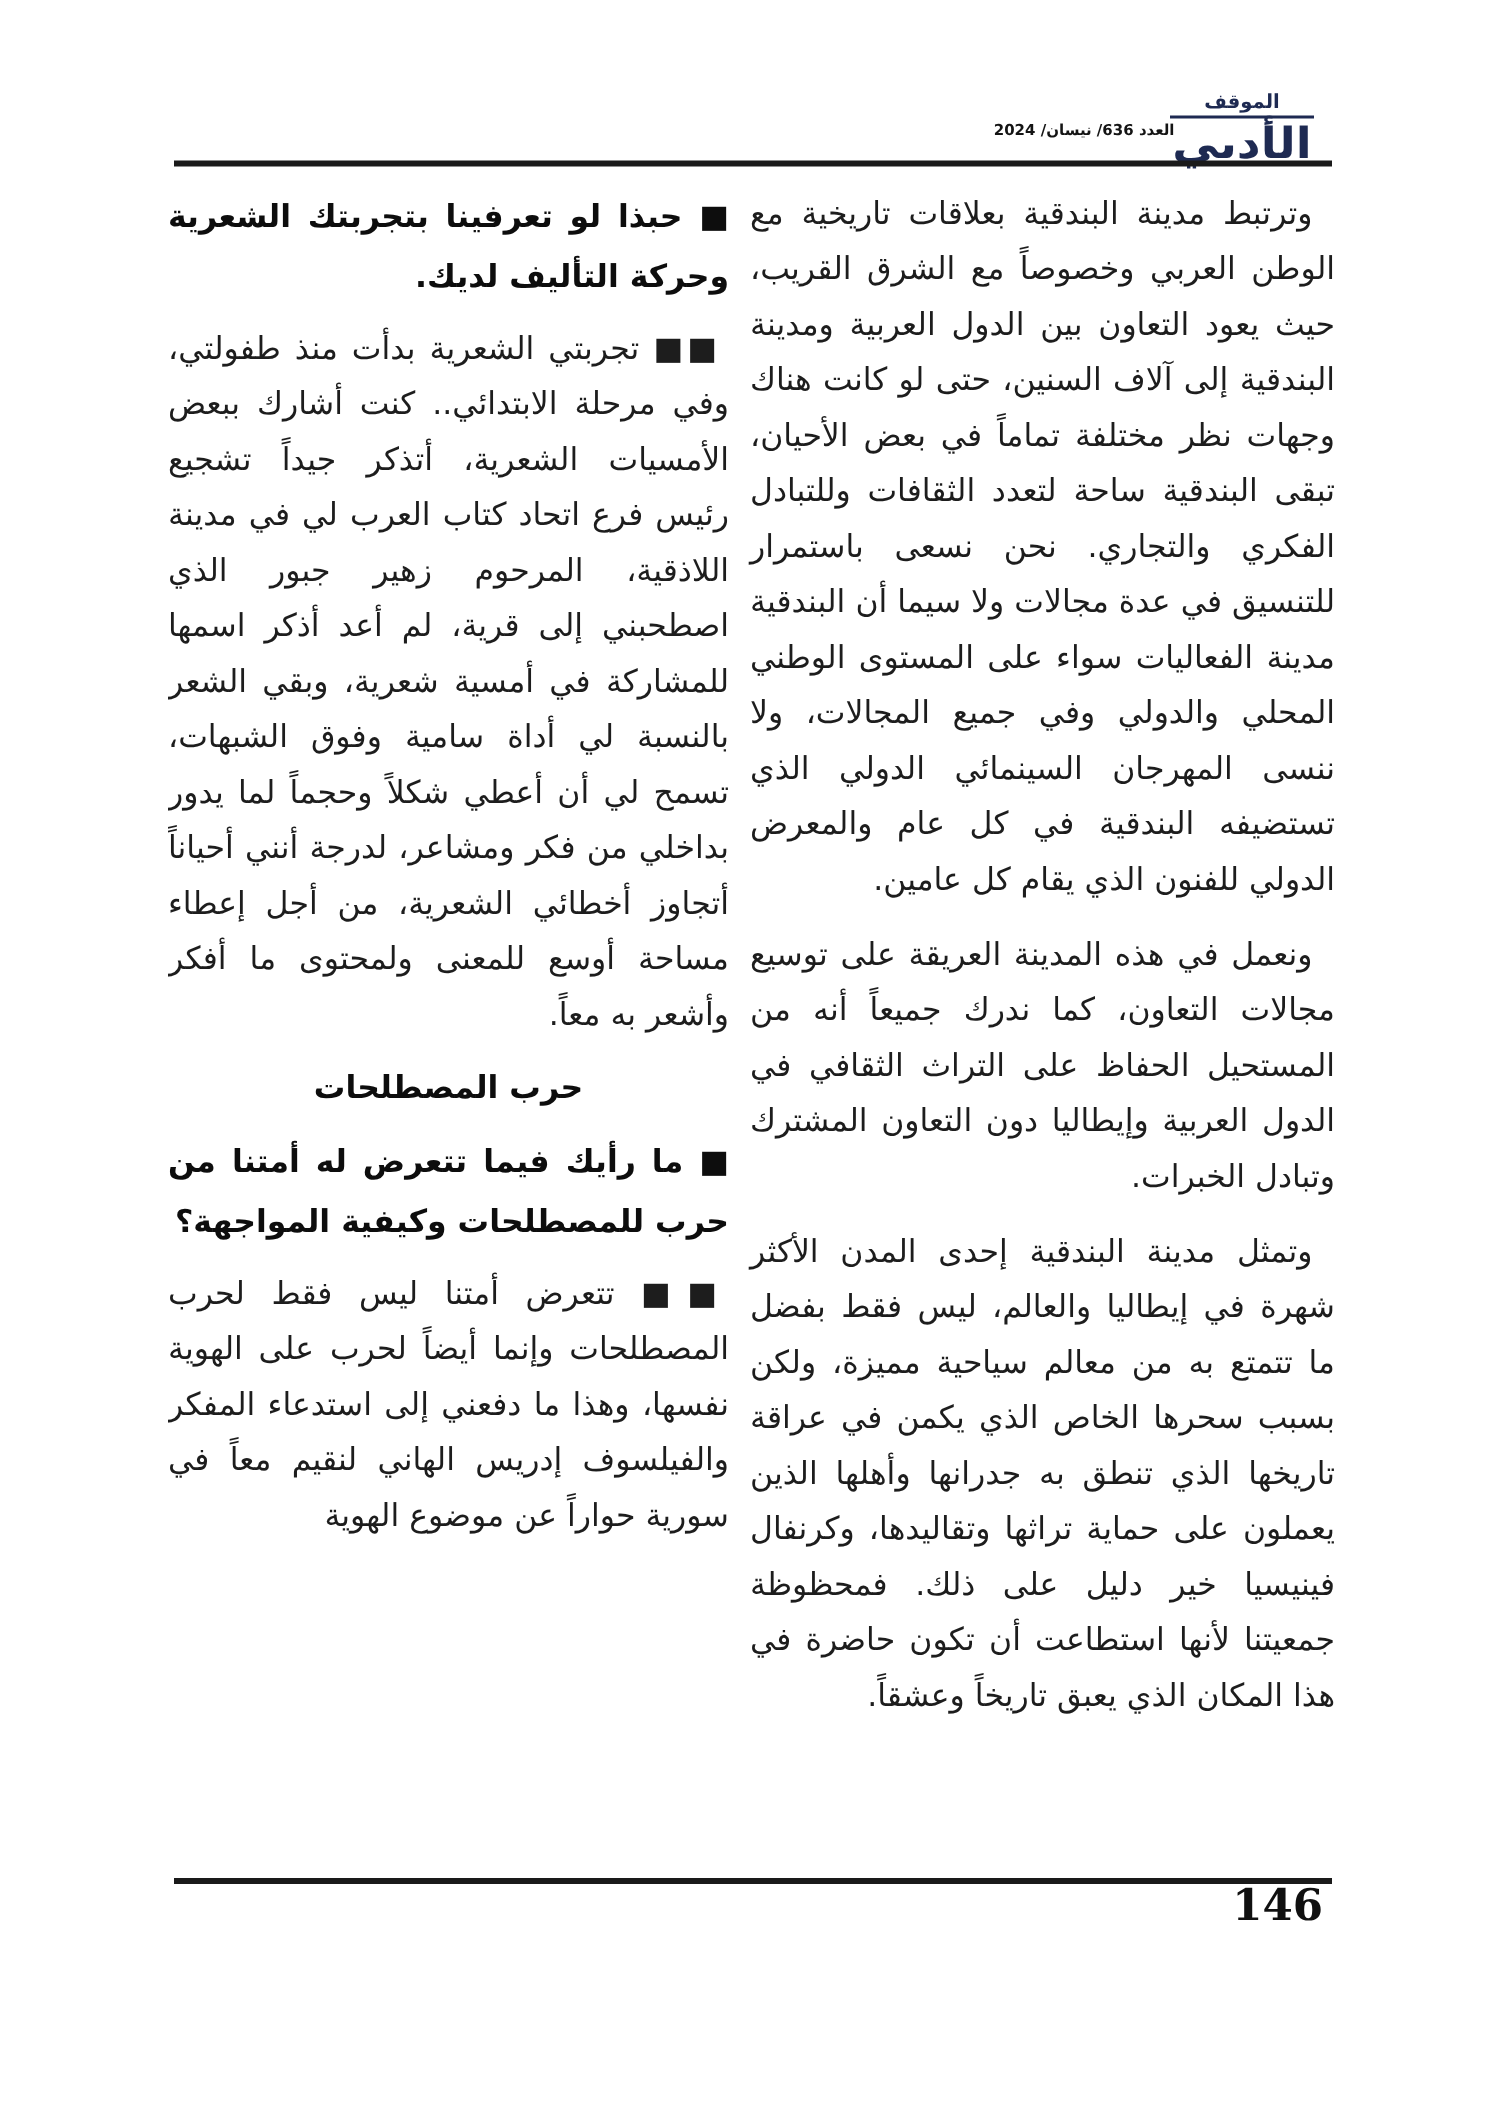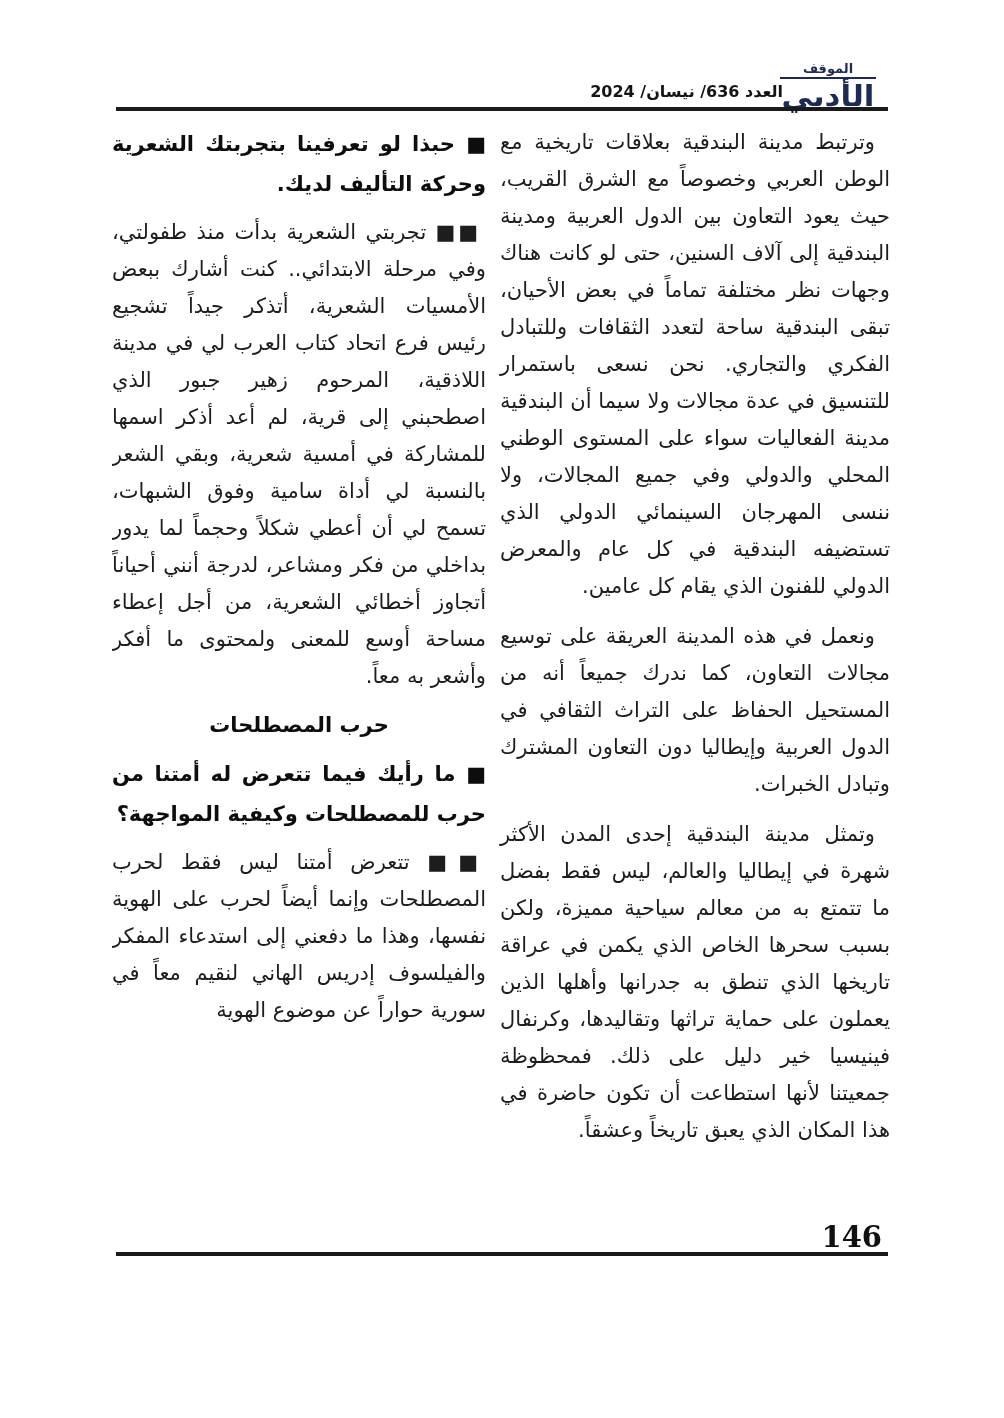--- a/index.html
+++ b/index.html
@@ -16,21 +16,21 @@
     overflow: hidden;
     margin: 0 auto;
   }
 
   
   .issue-label {
     position: absolute;
     top: 82px;
     right: 221px;
     direction: rtl;
-    font-size: 16px;
+    font-size: 10px;
     font-weight: bold;
     color: #141414;
     white-space: nowrap;
   }
   .logo {
     position: absolute;
     top: 62px;
     right: 128px;
     width: 96px;
     text-align: center;
@@ -109,21 +109,21 @@
   .footer-rule {
     position: absolute;
     top: 1252px;
     left: 116px;
     width: 772px;
     height: 4px;
     background: #1a1a1a;
   }
   .page-number {
     position: absolute;
-    top: 1220px;
+    top: 1253px;
     right: 122px;
     font-family: "DejaVu Serif", serif;
     font-size: 29px;
     font-weight: bold;
     color: #101010;
   }
 </style>
 </head>
 <body>
 

